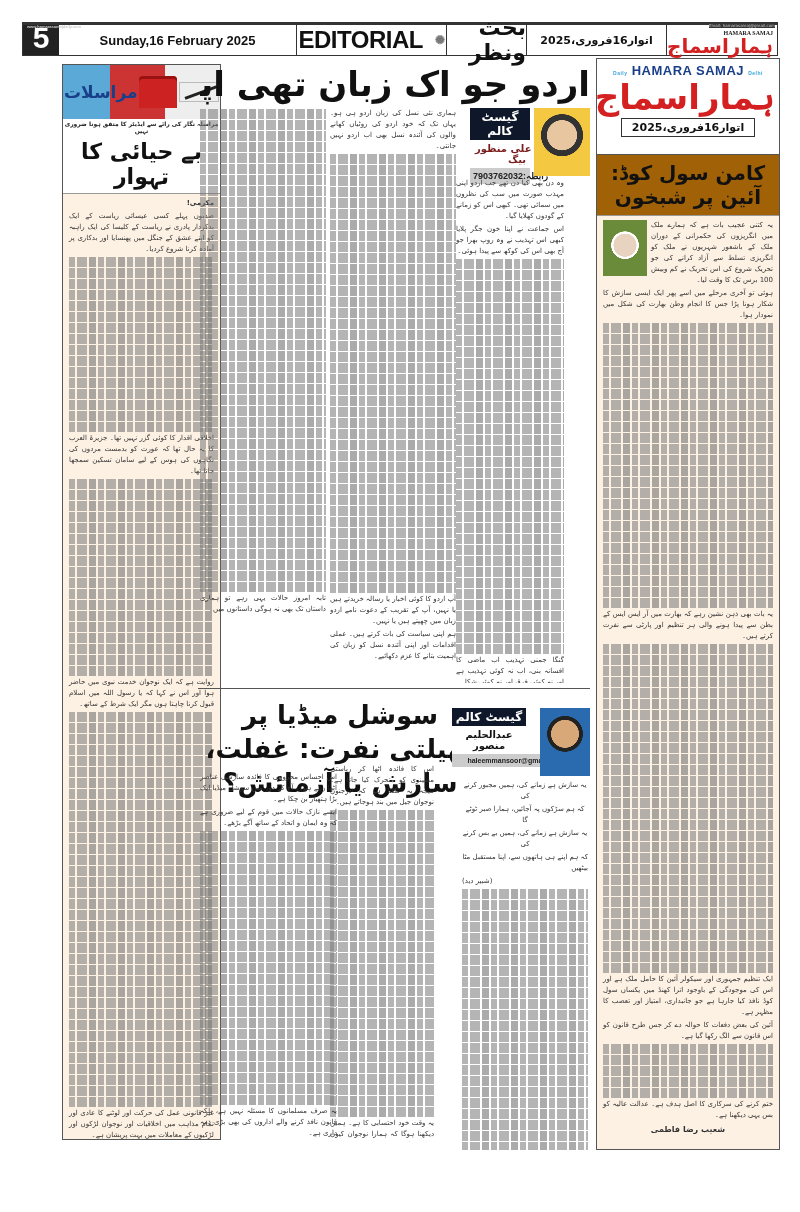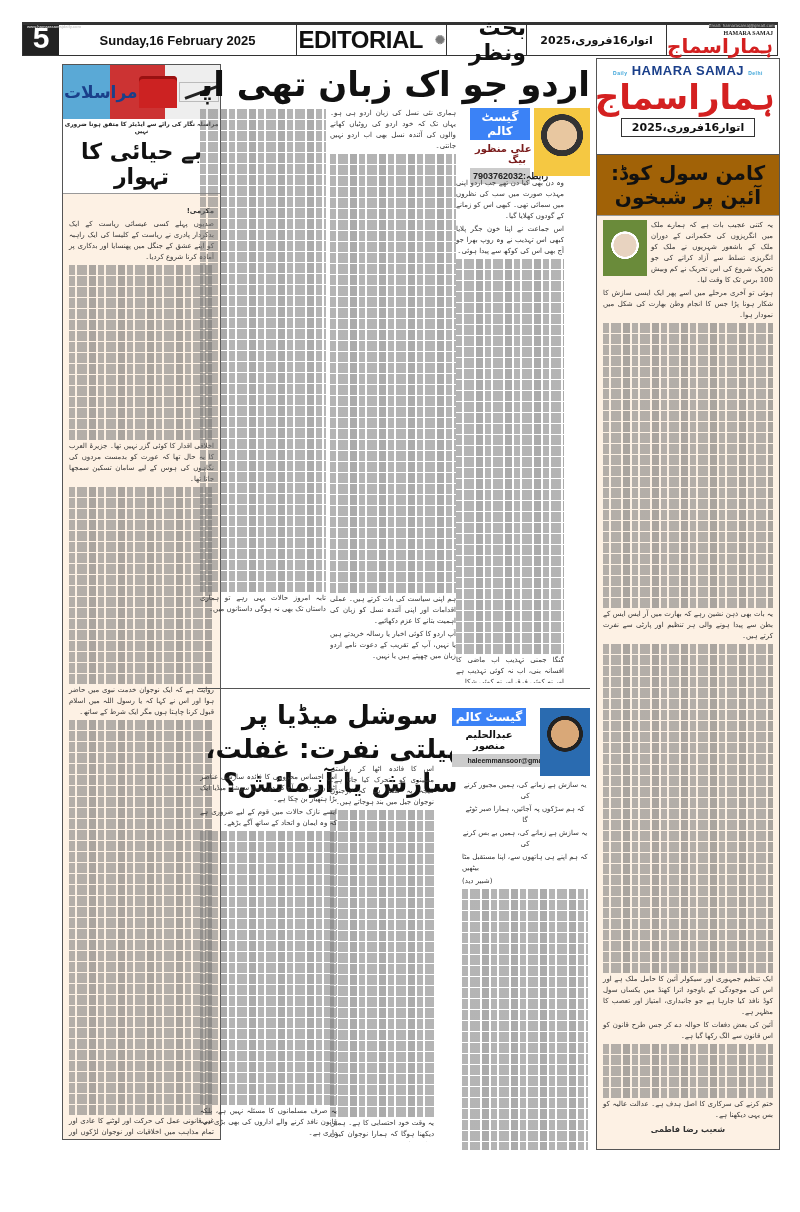--- a/index.html
+++ b/index.html
@@ -24,25 +24,25 @@
   .line{display:block;height:10px;margin:1px 0;background:repeating-linear-gradient(90deg,#777 0 6px,transparent 6px 8px,#777 8px 18px,transparent 18px 20px,#666 20px 27px,transparent 27px 29px);opacity:.55}
   
   .letters{left:62px;top:64px;width:159px;height:1076px;border:1px solid #555;background:#fdf1e4}
   .letters-banner{height:54px;background:linear-gradient(90deg,#5aa9d6 0 30%,#c33 30% 65%,#eee 65%);display:flex;align-items:center;justify-content:space-around;position:relative}
   .letters-banner .t1{font:bold 17px "DejaVu Sans",sans-serif;color:#1a3f8a;direction:rtl}
   .box{width:38px;height:32px;background:#c22;border-radius:4px 4px 0 0;box-shadow:inset 0 3px 0 #911}
   .pen{width:40px;height:20px;background:#eee;border:1px solid #bbb;position:relative}
   .pen::after{content:"";position:absolute;left:4px;top:8px;width:34px;height:3px;background:#222;transform:rotate(-20deg)}
   .letters-note{font-size:6px;font-weight:bold;direction:rtl;text-align:center;background:#fff;color:#222;padding:1px 0}
   .letters-head{font:bold 22px "DejaVu Sans",sans-serif;direction:rtl;text-align:center;padding:4px 0;border-bottom:1px solid #999;background:#fff}
-  .letters .text{padding:12px 6px}
+  .letters .text{padding:4px 6px}
   .sign{font:bold 8px "DejaVu Sans",sans-serif;text-align:center;direction:rtl;margin-top:4px}
   
   .headline1{position:absolute;left:200px;top:60px;width:390px;height:48px;font:bold 34px "DejaVu Sans",sans-serif;direction:rtl;text-align:center;line-height:48px;color:#111;white-space:nowrap;overflow:hidden}
-  .guest{background:#3b82f6;color:#fff;font:bold 12px "DejaVu Sans",sans-serif;text-align:center;direction:rtl;padding:2px}
+  .guest{background:#0f172a;color:#fff;font:bold 12px "DejaVu Sans",sans-serif;text-align:center;direction:rtl;padding:2px}
   .gname{font:bold 10px "DejaVu Sans",sans-serif;text-align:center;direction:rtl;padding:3px;color:#7a1c1c;background:#fff}
   .gcontact{background:#ccc;font:bold 9px "Liberation Sans",sans-serif;text-align:center;padding:3px;color:#222}
   .byline1{position:absolute;left:470px;top:108px;width:118px}
   .photo1{position:absolute;left:534px;top:108px;width:56px;height:68px;background:radial-gradient(circle at 50% 40%,#e8c7a0 0 30%,#333 31% 42%,#f5c842 43%)}
   .headline2{position:absolute;left:200px;top:698px;width:280px;height:70px;font:bold 26px "DejaVu Sans",sans-serif;direction:rtl;text-align:center;line-height:34px;color:#111}
   .byline2{position:absolute;left:452px;top:708px;width:126px}
   .photo2{position:absolute;left:540px;top:708px;width:50px;height:68px;background:radial-gradient(circle at 50% 38%,#d9a878 0 28%,#222 29% 36%,#2a6bb0 37%)}
   .divider{position:absolute;left:198px;top:688px;width:392px;height:1px;background:#555}
   
   .right{left:596px;top:58px;width:184px;height:1092px;border:1px solid #555}
@@ -249,22 +249,22 @@
     <span class="line"></span>
     <span class="line"></span>
     <span class="line"></span>
     <span class="line"></span>
     <span class="line"></span>
     <span class="line"></span>
     <span class="line"></span>
     <span class="line"></span>
     <span class="line"></span>
     <span class="line"></span>
+  <p>آپ اردو کا کوئی اخبار یا رسالہ خریدتے ہیں یا نہیں، آپ کے تقریب کے دعوت نامے اردو زبان میں چھپتے ہیں یا نہیں۔</p>
   <p>ہم اپنی سیاست کی بات کرتے ہیں۔ عملی اقدامات اور اپنی آئندہ نسل کو زبان کی اہمیت بتانے کا عزم دکھائیے۔</p>
-  <p>آپ اردو کا کوئی اخبار یا رسالہ خریدتے ہیں یا نہیں، آپ کے تقریب کے دعوت نامے اردو زبان میں چھپتے ہیں یا نہیں۔</p>
 </div>
 <div class="col text" style="left:200px;top:108px;width:126px;height:575px">
   <span class="line"></span>
     <span class="line"></span>
     <span class="line"></span>
     <span class="line"></span>
     <span class="line"></span>
     <span class="line"></span>
     <span class="line"></span>
     <span class="line"></span>
@@ -314,21 +314,21 @@
   <div class="guest" style="margin-right:52px">گیسٹ کالم</div>
   <div class="gname" style="margin-right:52px;color:#111">عبدالحلیم منصور</div>
   <div class="gcontact" style="font-size:7px">haleemmansoor@gmail.com</div>
 </div>
 <div class="photo2"></div>
 
 <div class="col text" style="left:462px;top:780px;width:126px;height:370px">
   <p style="text-align:center">یہ سازش ہے زمانے کی، ہمیں مجبور کرنے کی</p>
   <p style="text-align:center">کہ ہم سڑکوں پہ آجائیں، ہمارا صبر ٹوٹے گا</p>
   <p style="text-align:center">یہ سازش ہے زمانے کی، ہمیں بے بس کرنے کی</p>
-  <p style="text-align:left">کہ ہم اپنے ہی ہاتھوں سے، اپنا مستقبل مٹا بیٹھیں</p>
+  <p style="text-align:right">کہ ہم اپنے ہی ہاتھوں سے، اپنا مستقبل مٹا بیٹھیں</p>
   <p style="text-align:left">(شبیر دید)</p>
   <span class="line"></span>
     <span class="line"></span>
     <span class="line"></span>
     <span class="line"></span>
     <span class="line"></span>
     <span class="line"></span>
     <span class="line"></span>
     <span class="line"></span>
     <span class="line"></span>

